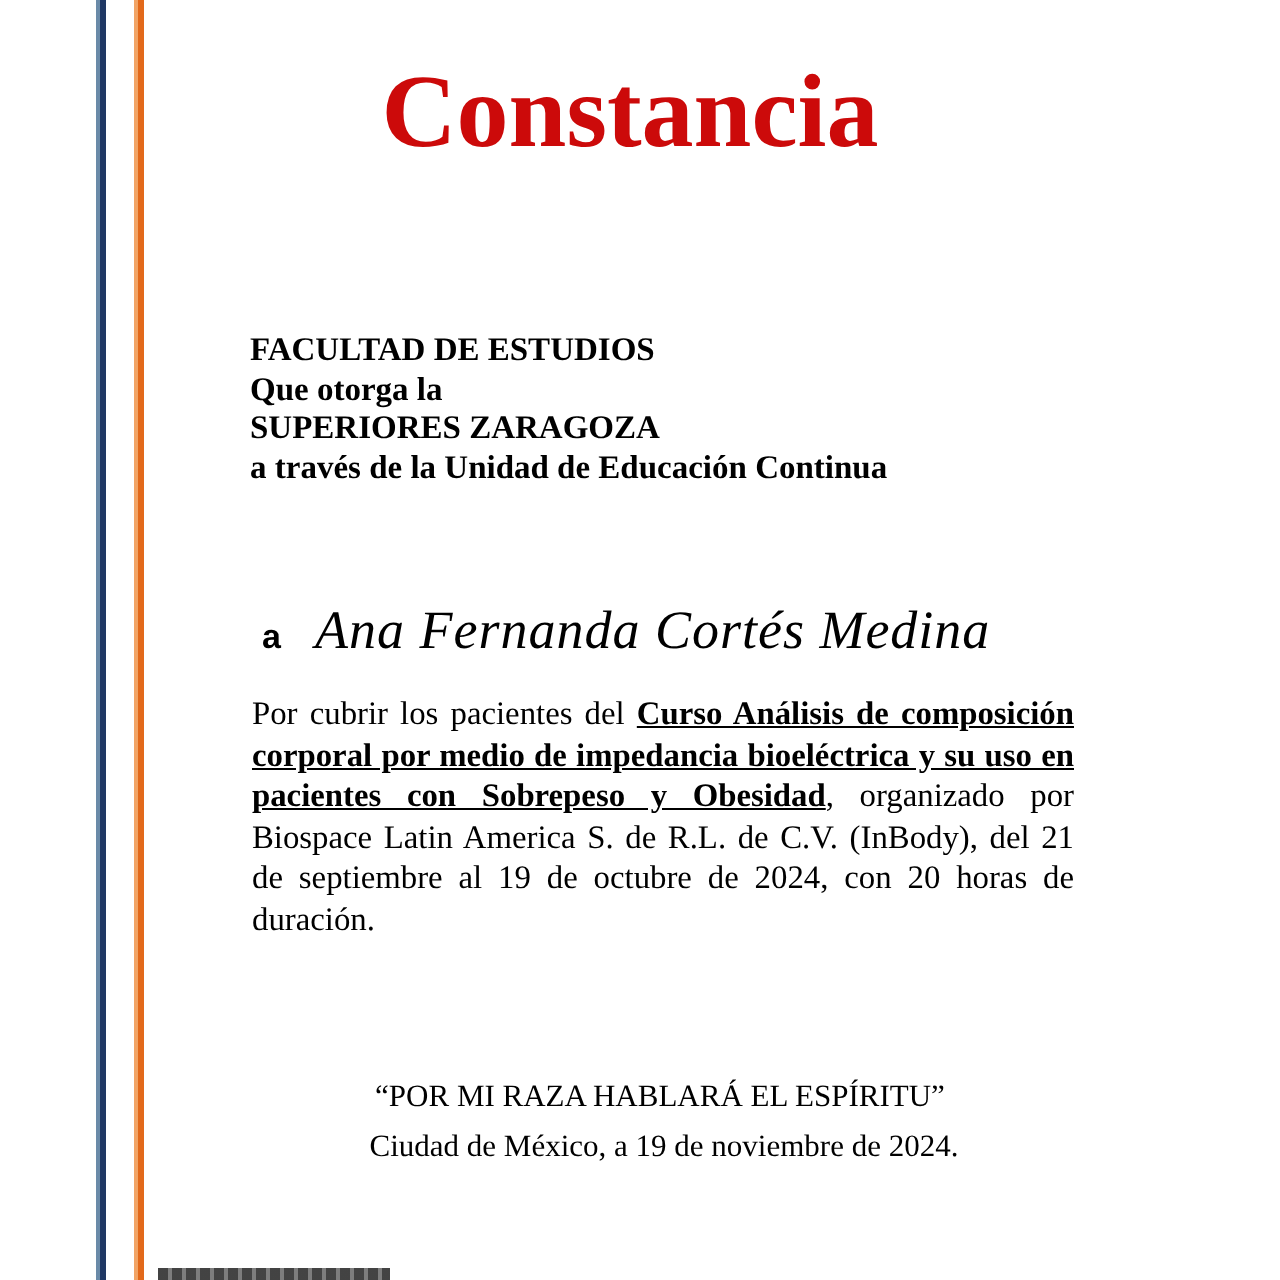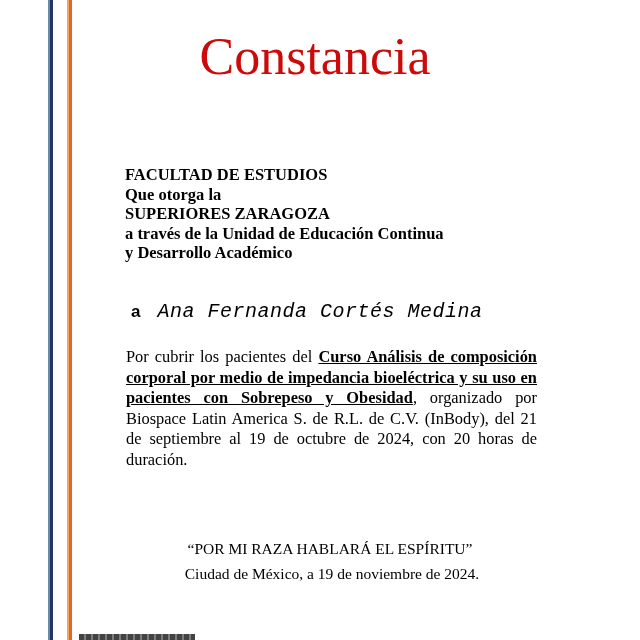--- a/index.html
+++ b/index.html
@@ -29,20 +29,21 @@
       position: absolute;
       left: 0;
       width: 630px;
       top: 27px;
       text-align: center;
       font-family: "Liberation Serif", "DejaVu Serif", serif;
       font-size: 52px;
       line-height: 60px;
       color: #cc0a0a;
       padding-left: 0;
+      font-weight: bold;
     }
 
     .issuer {
       position: absolute;
       left: 125px;
       top: 165px;
       font-weight: bold;
       font-size: 16.5px;
       line-height: 19.6px;
     }
@@ -57,23 +58,23 @@
       align-items: baseline;
       white-space: nowrap;
     }
     .recipient .prefix {
       font-family: "Liberation Sans", "DejaVu Sans", sans-serif;
       font-weight: bold;
       font-size: 17px;
       margin-right: 17px;
     }
     .recipient .name {
-      font-family: Liberation Mono, monospace;
+      font-family: Liberation Serif, serif;
       font-style: italic;
-      font-size: 20px;
+      font-size: 27px;
       letter-spacing: 0.5px;
     }
 
     .body-text {
       position: absolute;
       left: 126px;
       width: 411px;
       top: 347px;
       font-size: 16.4px;
       line-height: 20.6px;
@@ -118,21 +119,20 @@
 <div class="stripe stripe-orange-light"></div>
 <div class="stripe stripe-orange-dark"></div>
 
 <div class="title">Constancia</div>
 
 <div class="issuer">
   <div>FACULTAD DE ESTUDIOS</div>
   <div>Que otorga la</div>
   <div>SUPERIORES ZARAGOZA</div>
   <div>a través de la Unidad de Educación Continua</div>
-  <div>y Desarrollo Académico</div>
 </div>
 
 <div class="recipient">
   <span class="prefix">a</span>
   <span class="name">Ana Fernanda Cortés Medina</span>
 </div>
 
 <div class="body-text"><span>Por cubrir los pacientes del </span><b>Curso Análisis de composición corporal por medio de impedancia bioeléctrica y su uso en pacientes con Sobrepeso y Obesidad</b><span>, organizado por Biospace Latin America S. de R.L. de C.V. (InBody), del 21 de septiembre al 19 de octubre de 2024, con 20 horas de duración.</span></div>
 
 <div class="motto">“POR MI RAZA HABLARÁ EL ESPÍRITU”</div>

